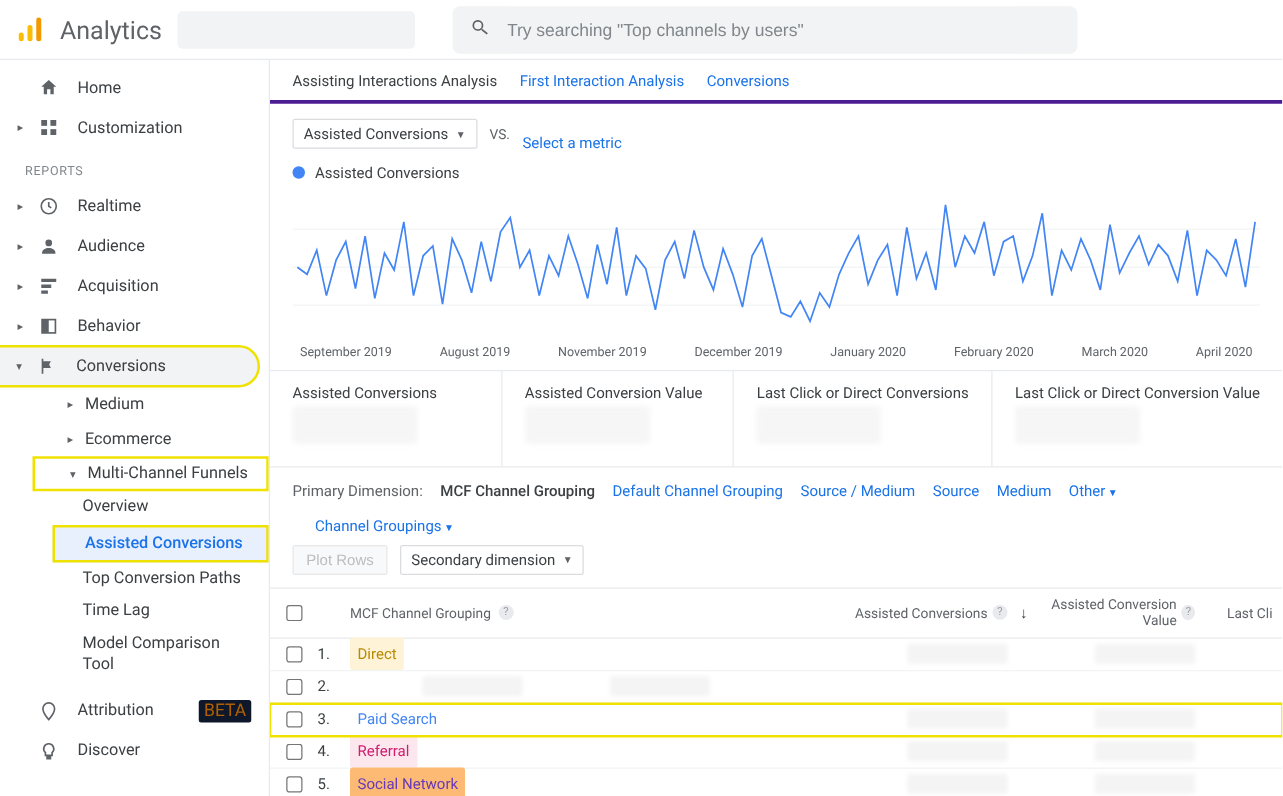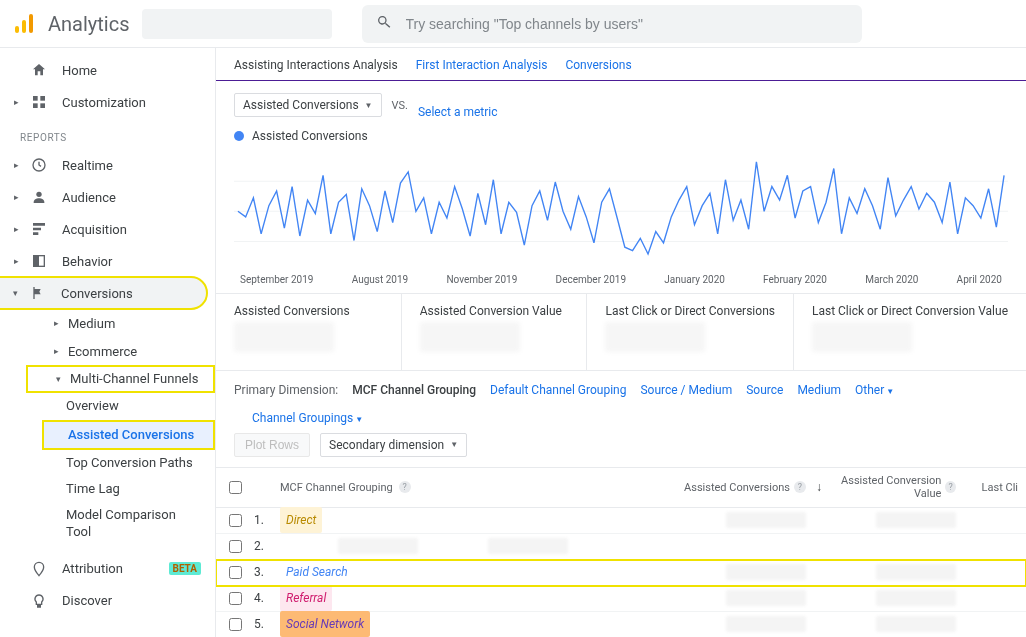--- a/index.html
+++ b/index.html
@@ -23,35 +23,35 @@
 
   
   .sb-item { display: flex; align-items: center; height: 32px; padding: 0 14px; color: #3c4043; cursor: pointer; position: relative; }
   .sb-chevron { width: 10px; font-size: 9px; color: #5f6368; margin-right: 6px; visibility: hidden; }
   .sb-item.has-children .sb-chevron { visibility: visible; }
   .sb-icon { width: 18px; height: 18px; margin-right: 14px; color: #5f6368; display: flex; align-items: center; justify-content: center; }
   .sb-icon svg { width: 16px; height: 16px; fill: currentColor; }
   .sb-label { font-size: 13px; flex: 1; }
   .sb-heading { font-size: 10px; letter-spacing: 0.6px; color: #80868b; padding: 14px 14px 6px 20px; text-transform: uppercase; }
   .sb-item.active { background: #f1f3f4; border-radius: 0 50px 50px 0; margin-right: 8px; }
-  .sb-badge { background: #5eead4; color: #b06000; font-size: 10px; padding: 1px 4px; border-radius: 2px; margin-left: 6px; font-weight: 700; }
+  .sb-badge { background: #0f172a; color: #b06000; font-size: 14px; padding: 1px 4px; border-radius: 2px; margin-left: 6px; font-weight: 400; }
   .highlight-yellow { outline: 2px solid #f0e200; outline-offset: -1px; }
   .highlight-yellow-inset { border: 2px solid #f0e200; }
   
   .sb-sub { padding-left: 26px; }
   .sb-sub .sb-item { height: 28px; padding-left: 28px; }
   .sb-sub .sb-chevron { width: 10px; margin-right: 4px; }
   .sb-sub2 { padding-left: 16px; }
   .sb-sub2 .sb-item { padding-left: 24px; height: auto; min-height: 24px; padding-top: 5px; padding-bottom: 5px; }
   .sb-sub2 .sb-label { line-height: 1.25; }
   .sb-item.sel-blue .sb-label { color: #1a73e8; font-weight: 500; }
   .sb-item.sel-blue { background: #e8f0fe; }
 
   
-  .report-tabs { display: flex; gap: 18px; padding: 10px 18px 8px; font-size: 12px; border-bottom: 1px solid #4c1d95; }
+  .report-tabs { display: flex; gap: 18px; padding: 10px 18px 8px; font-size: 12px; border-bottom: 3px solid #4c1d95; }
   .report-tab { color: #1a73e8; cursor: pointer; }
   .report-tab.active { color: #3c4043; }
 
   
   .controls { display: flex; align-items: center; padding: 10px 18px 6px; gap: 10px; font-size: 12px; }
   .select-btn { border: 1px solid #dadce0; background: #fff; padding: 4px 8px; border-radius: 2px; font-size: 12px; color: #3c4043; cursor: pointer; display: flex; align-items: center; gap: 6px; }
   .select-btn .caret { font-size: 8px; color: #5f6368; }
   .vs-text { color: #5f6368; font-size: 11px; }
   .link-blue { color: #1a73e8; cursor: pointer; font-size: 12px; margin-top: 14px; }
 
@@ -86,21 +86,21 @@
   .col-cb { width: 38px; display: flex; justify-content: center; }
   .col-idx { width: 24px; }
   .col-ch { flex: 1; padding-left: 2px; display: flex; align-items: center; gap: 6px; }
   .col-metric { width: 150px; text-align: right; padding-right: 10px; display: flex; align-items: center; justify-content: flex-end; gap: 4px; }
   .col-last { width: 60px; text-align: right; padding-right: 8px; }
   .help { width: 12px; height: 12px; border-radius: 50%; background: #e8eaed; color: #9aa0a6; font-size: 9px; display: inline-flex; align-items: center; justify-content: center; }
   .sort-icon { font-size: 12px; color: #3c4043; }
 
   .tbl-row { display: flex; align-items: center; height: 26px; font-size: 12px; border-bottom: 1px solid #f1f3f4; }
   .tbl-row input[type=checkbox] { width: 13px; height: 13px; }
-  .chip { padding: 6px 6px; border-radius: 2px; font-size: 12px; font-style: italic; }
+  .chip { padding: 6px 6px; border-radius: 2px; font-size: 12px; }
   .chip-direct { background: #fef3d6; color: #b88a00; }
   .chip-organic { color: #34a853; }
   .chip-paid { color: #4285f4; }
   .chip-referral { background: #fde7ef; color: #d01d6f; }
   .chip-social { background: #fdba74; color: #673ab7; }
   .metric-blur { width: 80px; height: 16px; background: #f4f4f4; filter: blur(1.5px); border-radius: 2px; margin-left: auto; }
   .row-highlight { outline: 2px solid #f0e200; outline-offset: -1px; }
 </style>
 </head>
 <body>

